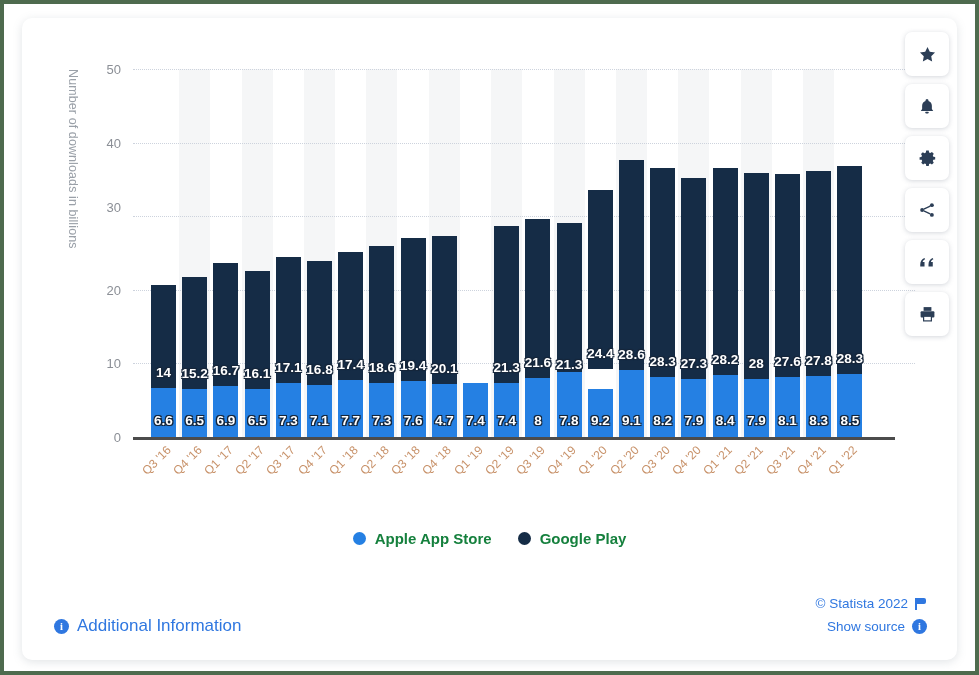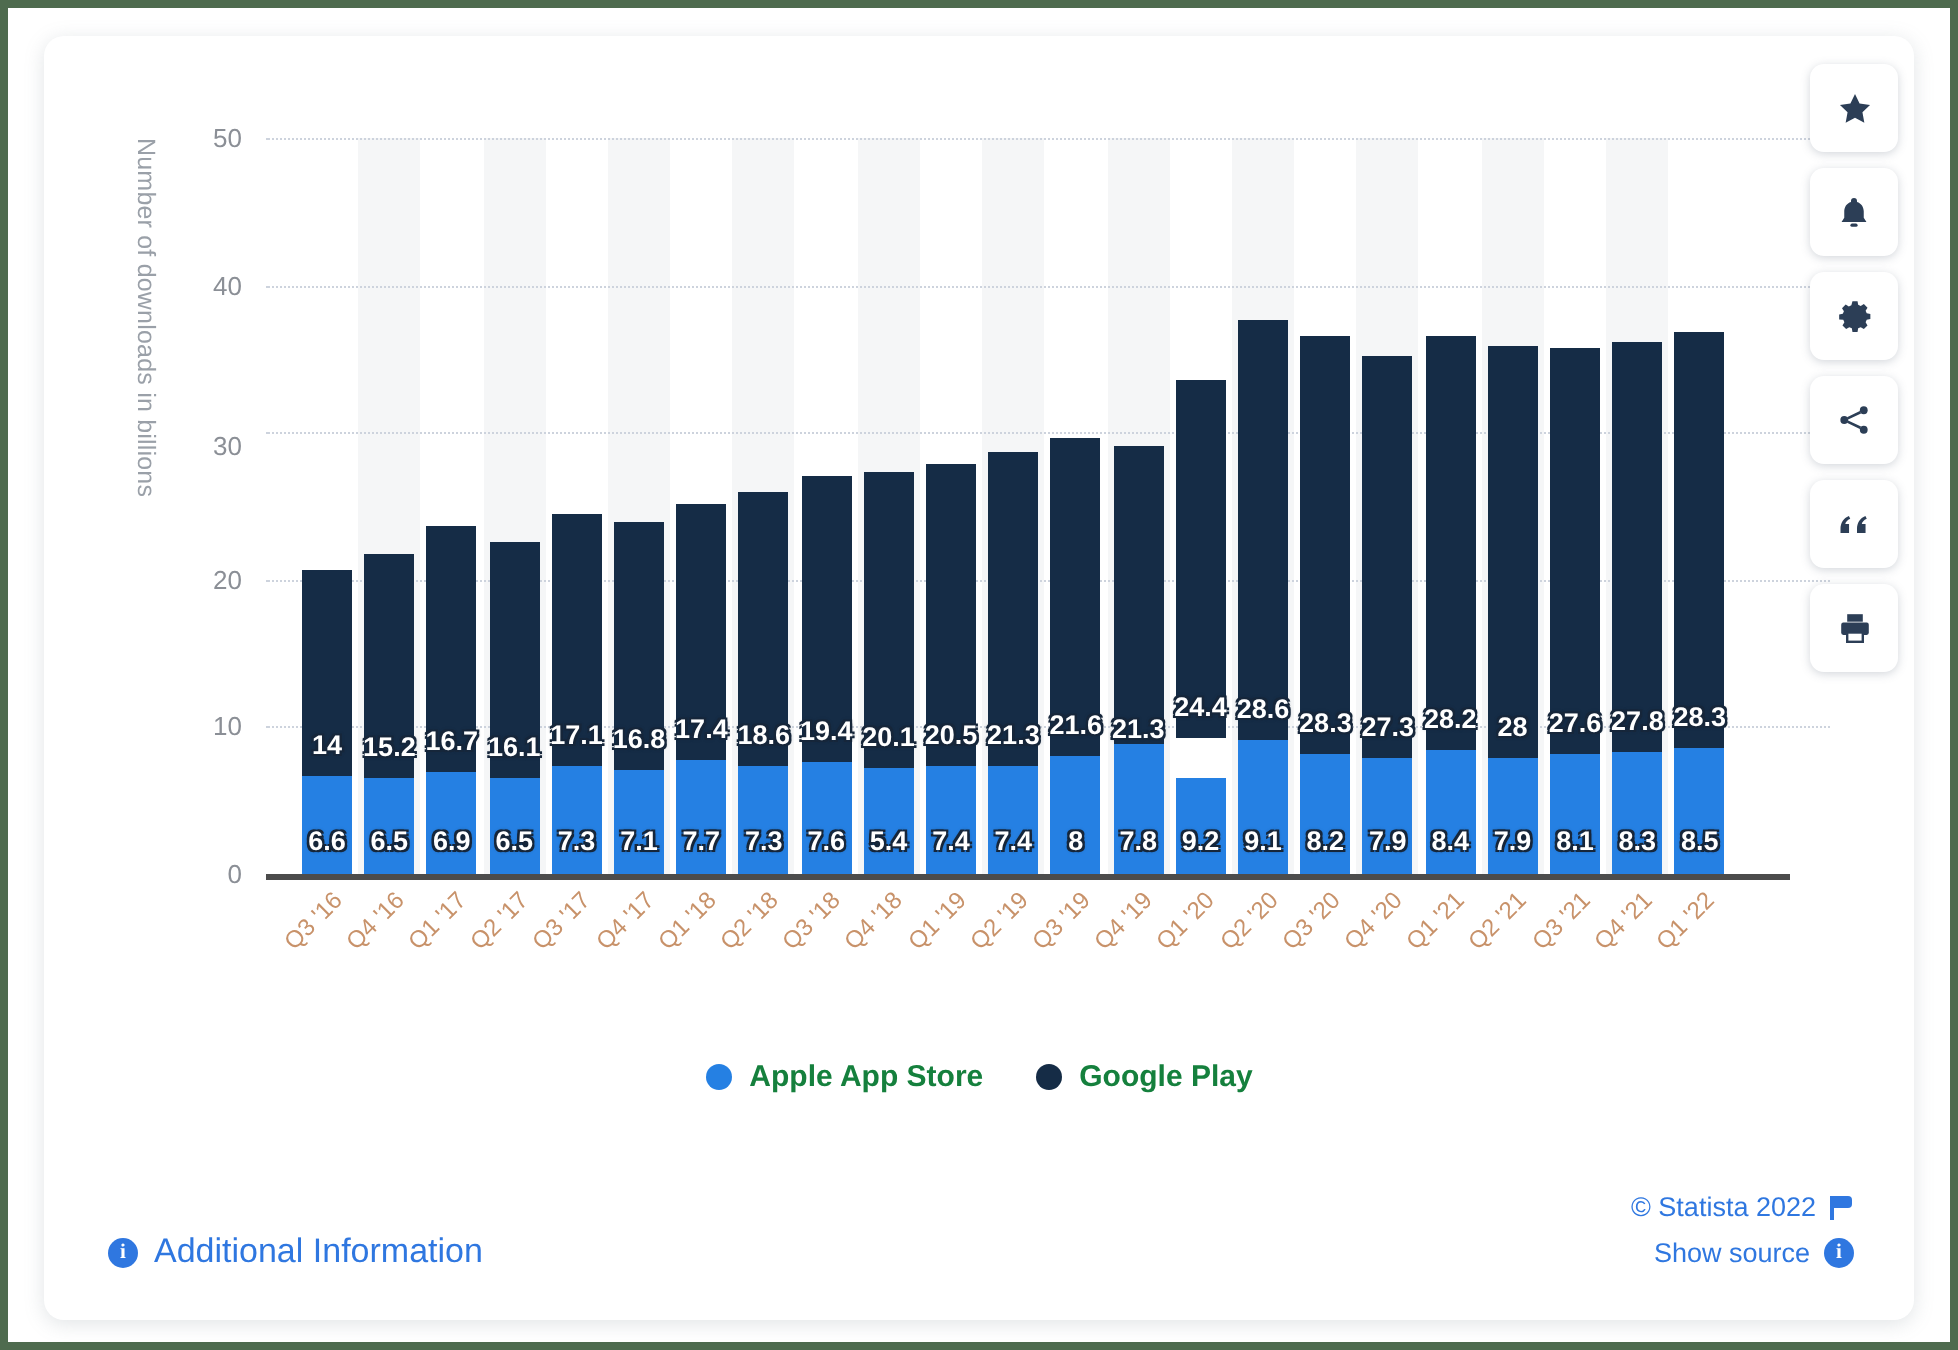--- a/index.html
+++ b/index.html
@@ -204,21 +204,21 @@
             <div class="gridline" style="top: 294.4px;"></div>
             <div class="gridline" style="top: 220.8px;"></div>
             <div class="gridline" style="top: 147.2px;"></div>
             <div class="gridline" style="top: 73.6px;"></div>
             <div class="gridline" style="top: 0px;"></div>
           </div>
         <div id="yticks">
             <div class="ytick" style="top: 368px;">0</div>
             <div class="ytick" style="top: 294.4px;">10</div>
             <div class="ytick" style="top: 220.8px;">20</div>
-            <div class="ytick" style="top: 154px;">30</div>
+            <div class="ytick" style="top: 138px;">30</div>
             <div class="ytick" style="top: 73.6px;">40</div>
             <div class="ytick" style="top: 0px;">50</div>
           </div>
         <div id="bars">
             <div class="bar-wrap" style="left: 18px; width: 25px; height: 151.616px;">
               <div class="seg google" style="bottom: 48.576px; height: 103.04px;">
                 <span class="val">14</span>
               </div>
               <div class="seg apple" style="bottom: 0px; height: 48.576px;">
                 <span class="val">6.6</span>
@@ -286,27 +286,24 @@
               </div>
               <div class="seg apple" style="bottom: 0px; height: 55.936px;">
                 <span class="val">7.6</span>
               </div>
             </div>
             <div class="bar-wrap" style="left: 298.8px; width: 25px; height: 200.928px;">
               <div class="seg google" style="bottom: 52.992px; height: 147.936px;">
                 <span class="val">20.1</span>
               </div>
               <div class="seg apple" style="bottom: 0px; height: 52.992px;">
-                <span class="val">5.4</span>
+                <span class="val">4.7</span>
               </div>
             </div>
             <div class="bar-wrap" style="left: 330px; width: 25px; height: 205.344px;">
-              <div class="seg google" style="bottom: 54.464px; height: 150.88px;">
-                <span class="val">20.5</span>
-              </div>
               <div class="seg apple" style="bottom: 0px; height: 54.464px;">
                 <span class="val">7.4</span>
               </div>
             </div>
             <div class="bar-wrap" style="left: 361.2px; width: 25px; height: 211.232px;">
               <div class="seg google" style="bottom: 54.464px; height: 156.768px;">
                 <span class="val">21.3</span>
               </div>
               <div class="seg apple" style="bottom: 0px; height: 54.464px;">
                 <span class="val">7.4</span>

